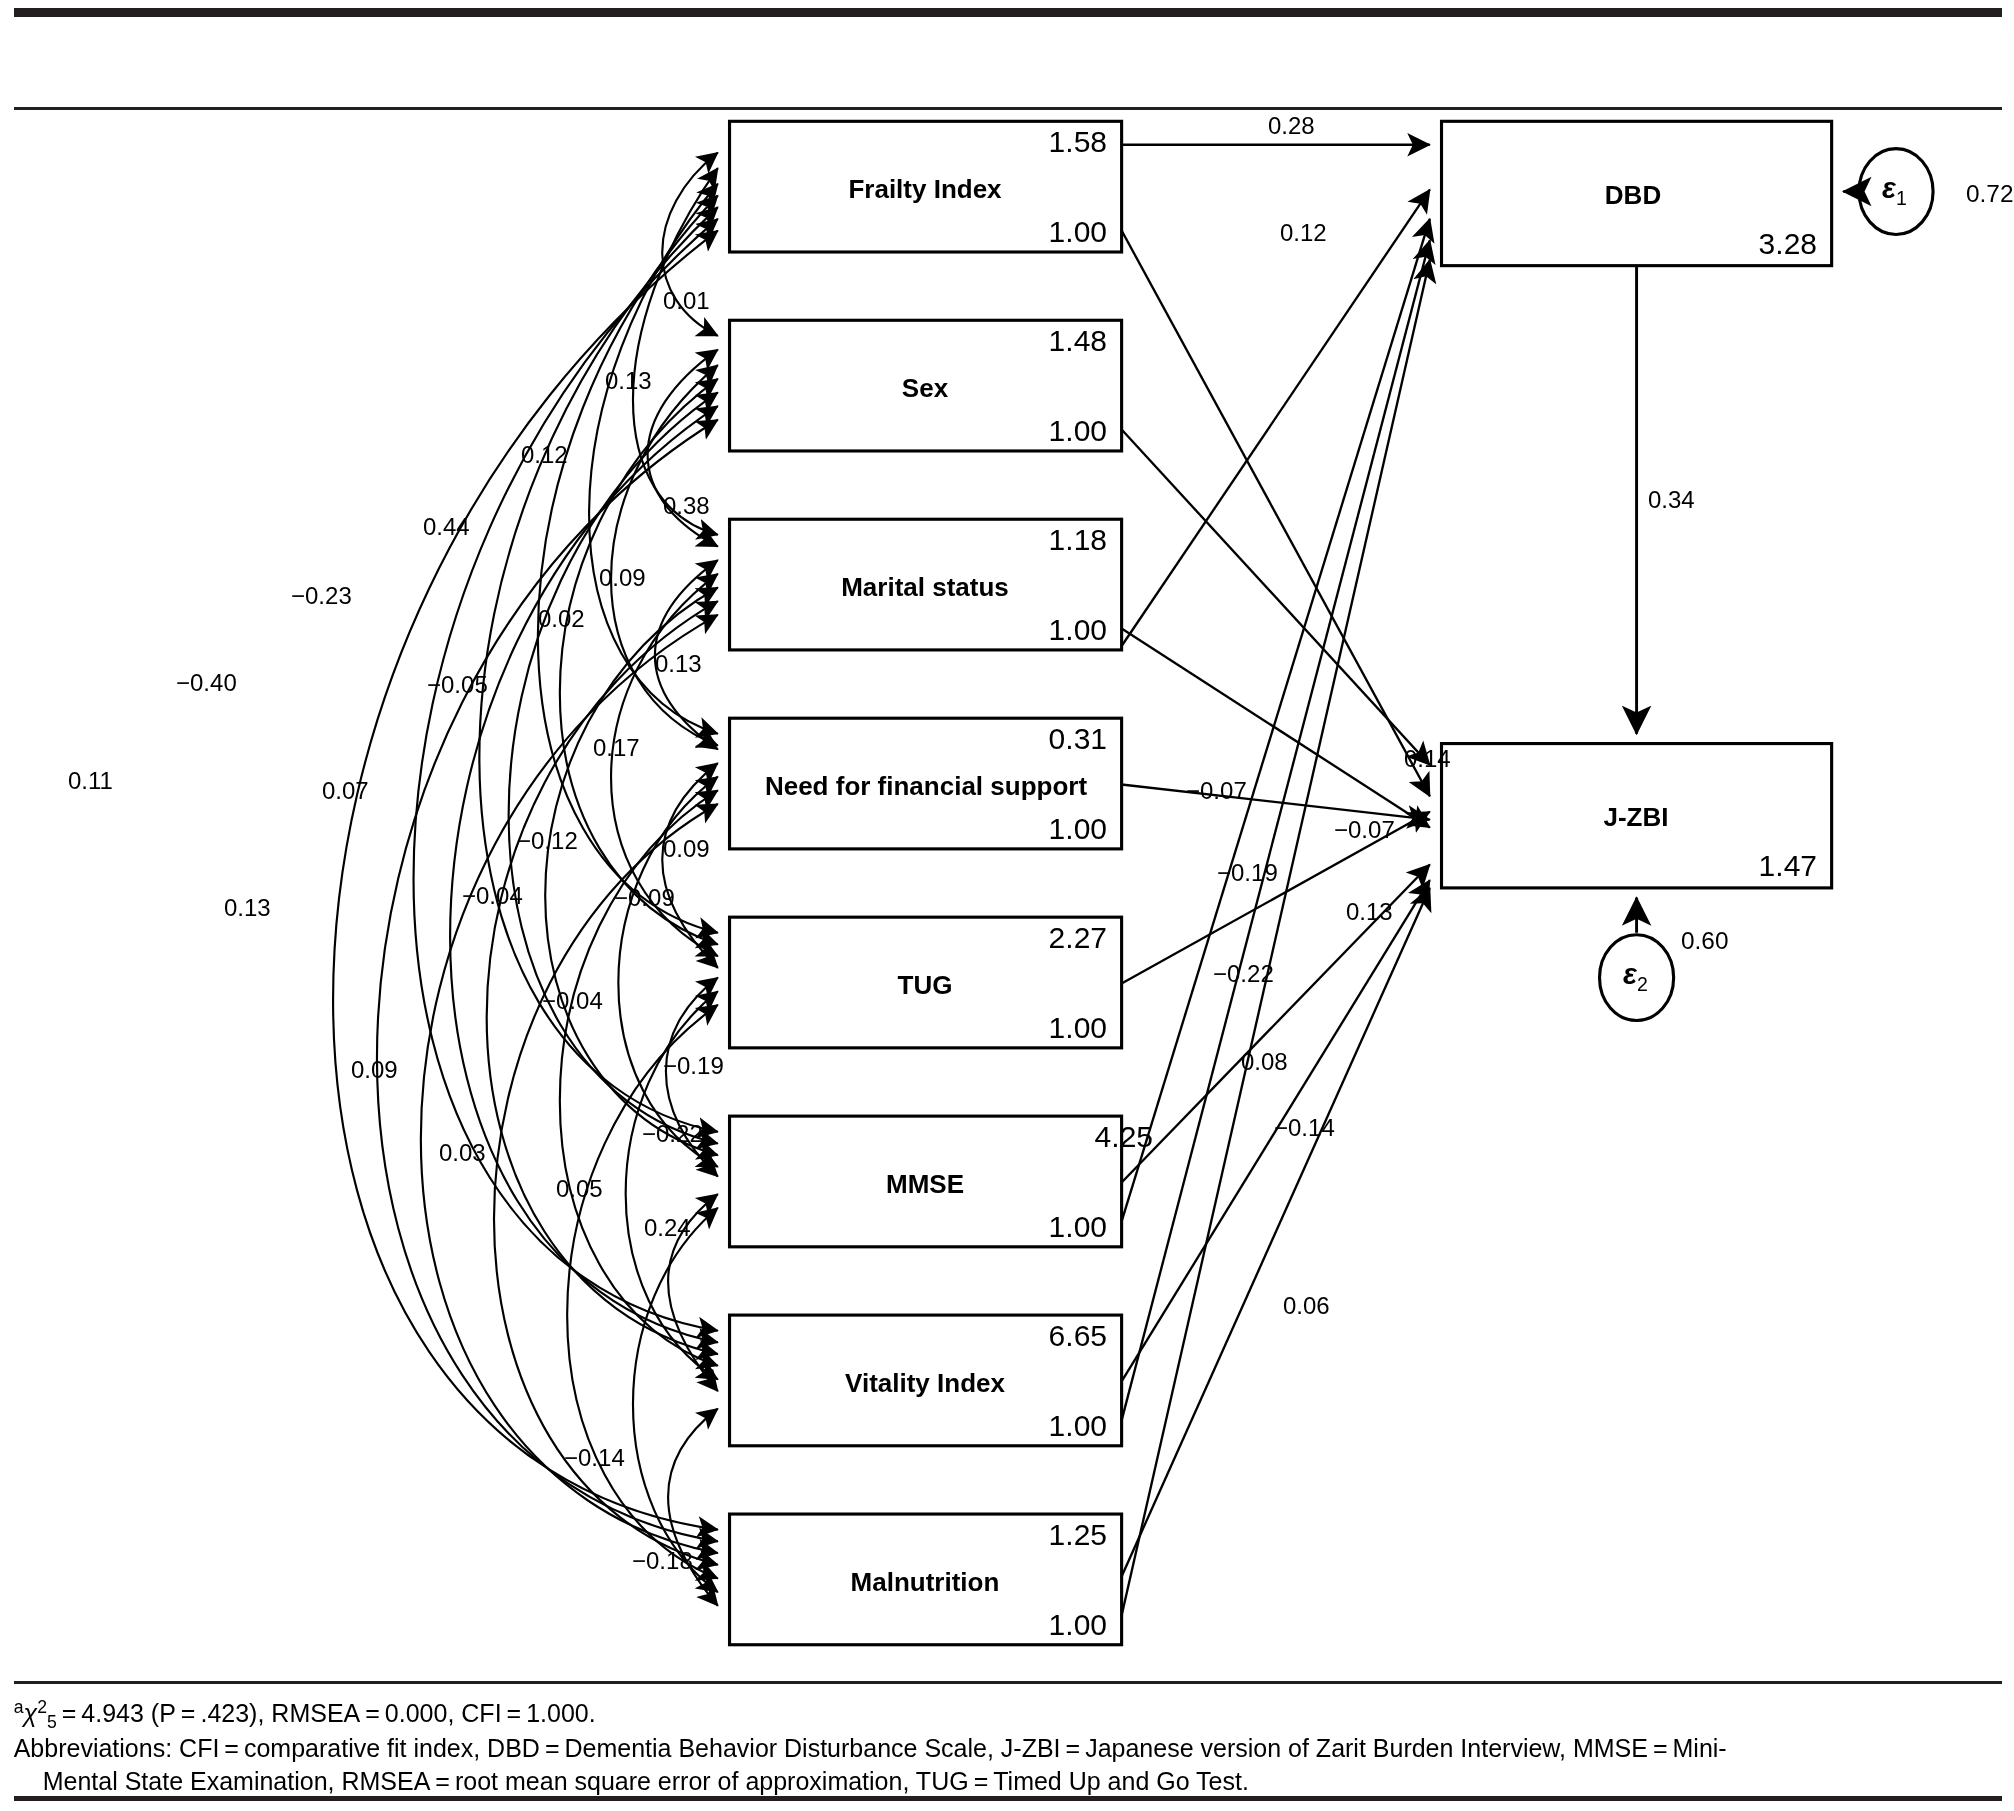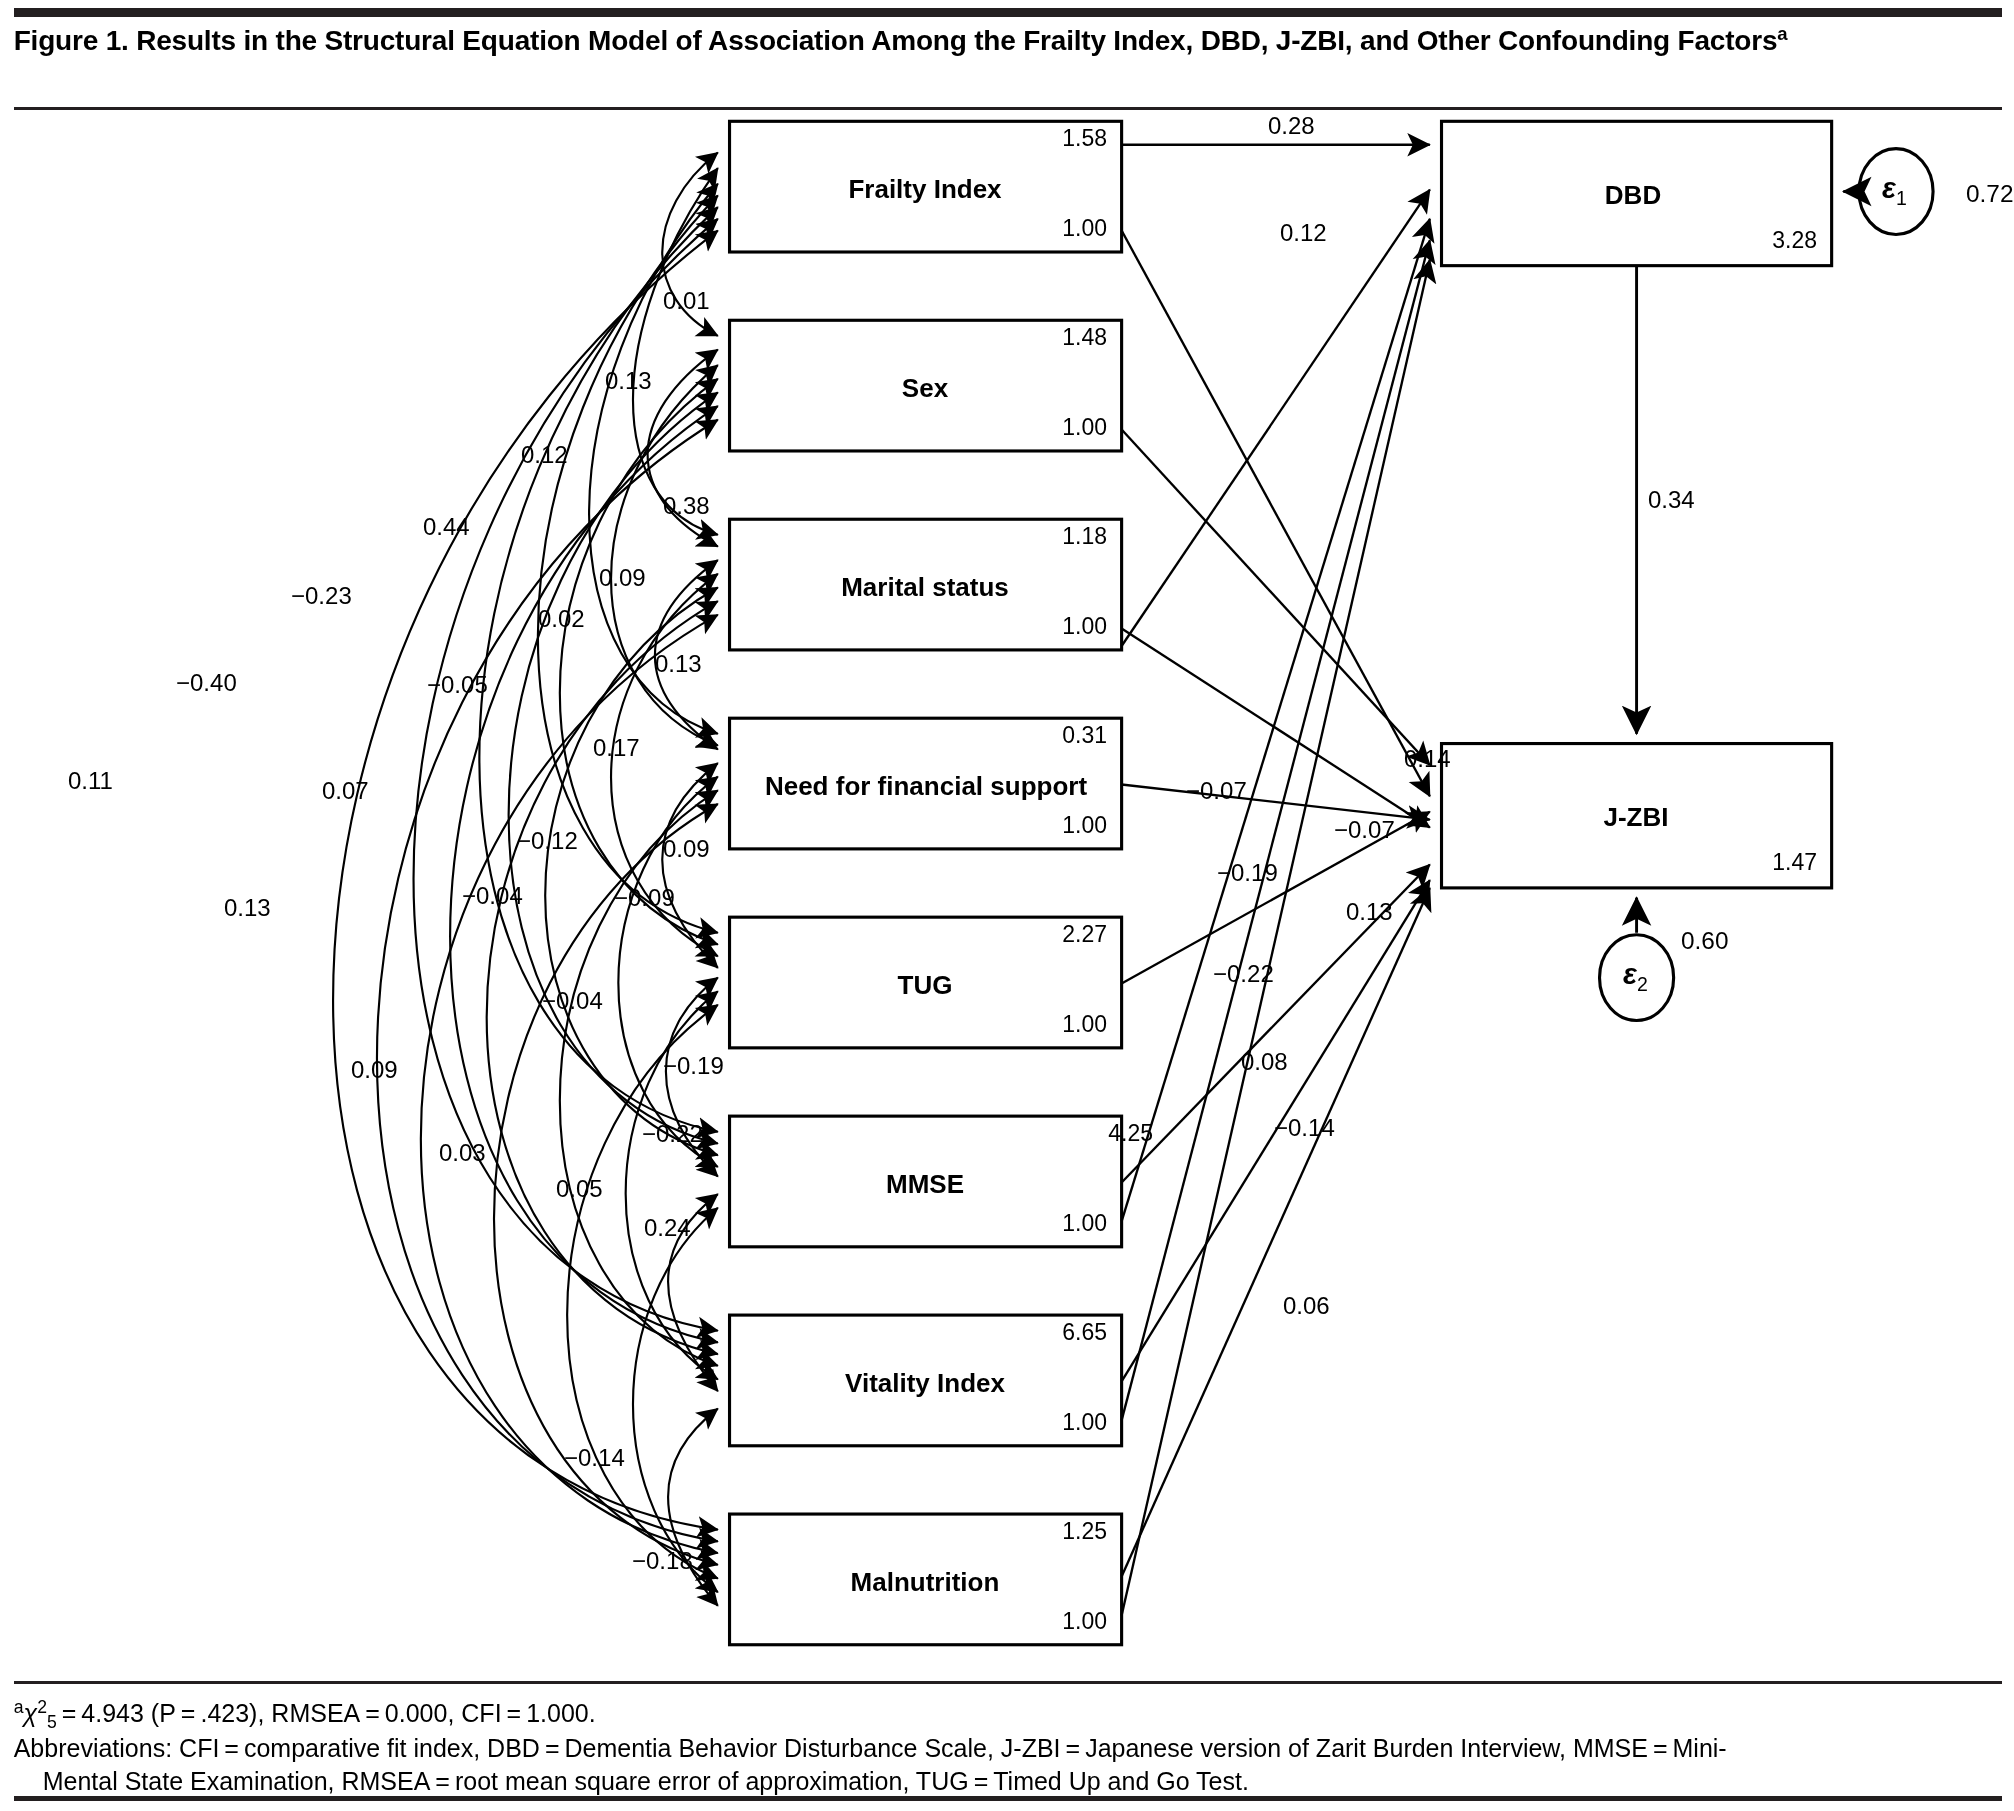--- a/index.html
+++ b/index.html
@@ -22,21 +22,21 @@
   
   #figure{position:absolute;left:0;top:94px;width:2015px;height:1580px;}
   #svgwrap{position:absolute;left:0;top:0;width:2015px;height:1580px;}
 
   
   .vbox-label{
     position:absolute;font-size:26px;font-weight:bold;text-align:center;
     white-space:nowrap;pointer-events:none;
   }
   .vbox-num{
-    position:absolute;font-size:23px;font-weight:normal;white-space:nowrap;
+    position:absolute;font-size:30px;font-weight:normal;white-space:nowrap;
     text-align:right;pointer-events:none;
   }
   .edge-label{
     position:absolute;font-size:24px;white-space:nowrap;pointer-events:none;
     background:transparent;
   }
   .err-label{position:absolute;font-size:24.4px;white-space:nowrap;}
   .err-glyph{position:absolute;font-size:29px;font-style:italic;font-weight:bold;white-space:nowrap;}
   .err-glyph sub{font-size:19.5px;font-style:normal;font-weight:normal;}
 
@@ -50,21 +50,20 @@
   #fn-abbr{margin:0;text-indent:0;padding-left:0;}
   #fn-abbr .cont{display:block;padding-left:29px;}
 </style>
 </head>
 <body>
 
 <div id="page">
 
   <div class="rule-thick" style="top:7.8px;"></div>
 
-  <div id="title"><span>Figure 1. Results in the Structural Equation Model of Association Among the Frailty Index, DBD, J-ZBI, and Other Confounding Factors</span><sup>a</sup></div>
 
   <div class="rule-thin" style="top:107px;"></div>
 
   <div id="figure">
 
     <svg id="svgwrap" viewBox="0 0 2066 1620" preserveAspectRatio="none">
       <defs>
         <marker id="ah" viewBox="0 0 12 12" refX="10.5" refY="6" markerWidth="11" markerHeight="11" orient="auto-start-reverse" markerUnits="strokeWidth">
           <path d="M0,0.5 L11,6 L0,11.5 L2.6,6 Z" fill="#000"></path>
         </marker>

